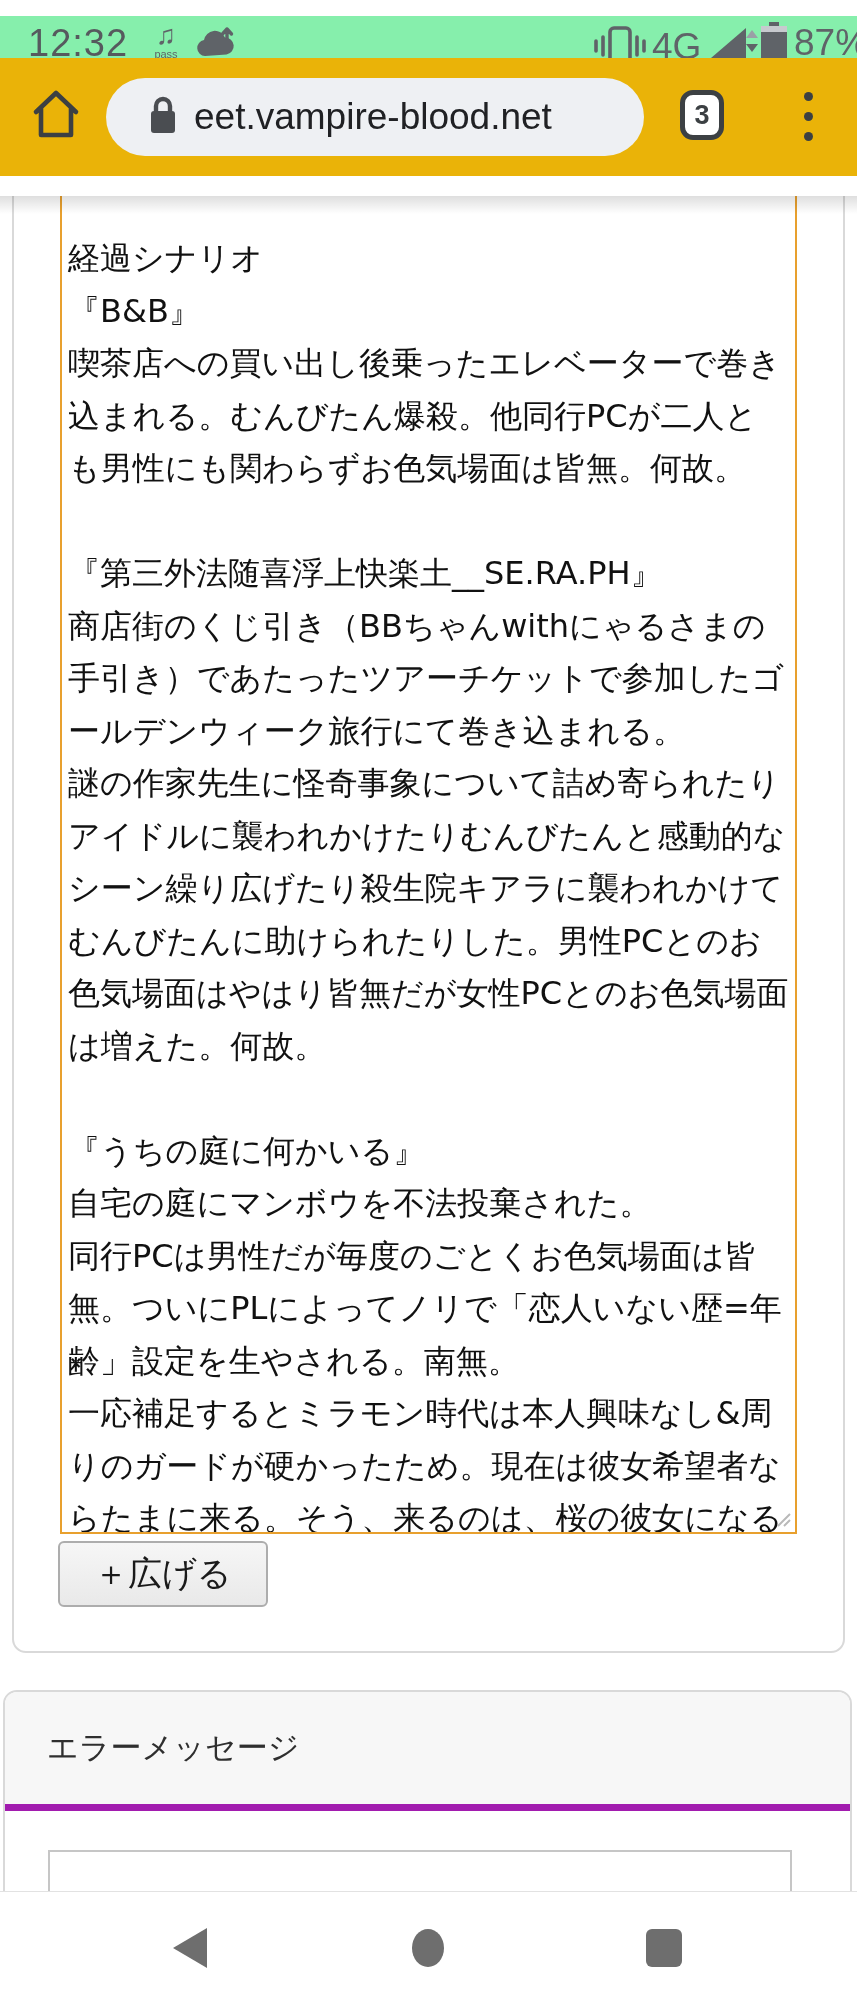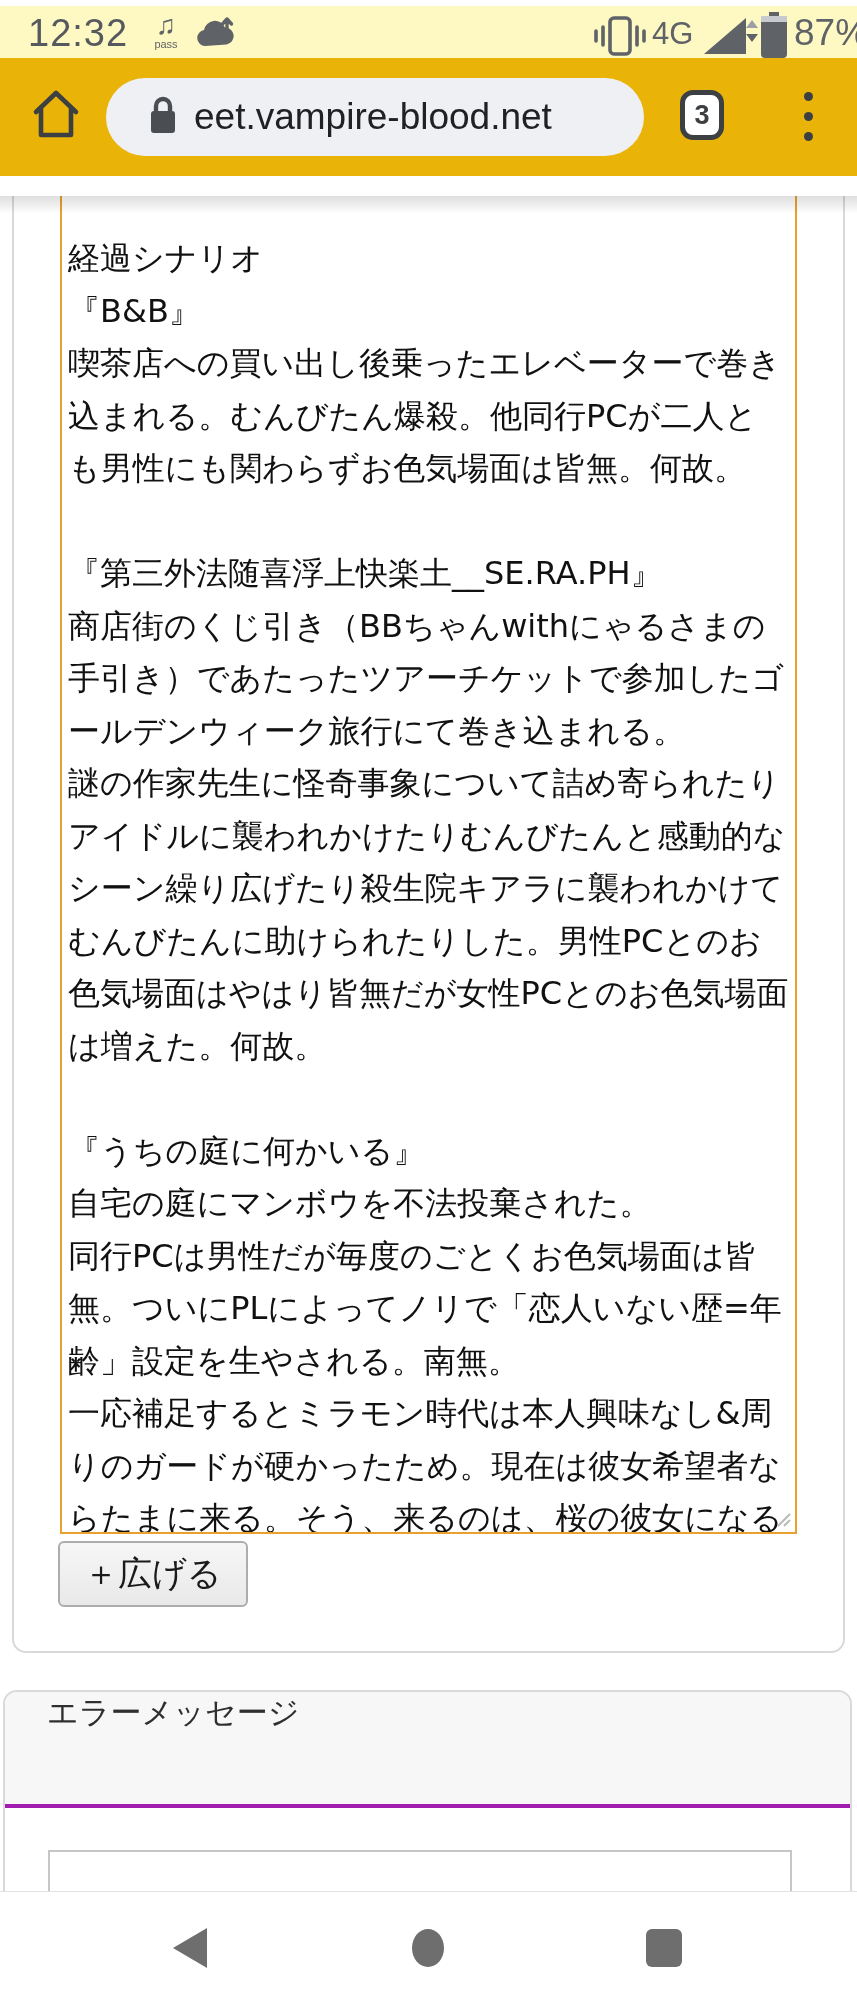--- a/index.html
+++ b/index.html
@@ -1,27 +1,27 @@
 <!DOCTYPE html>
 <html><head>
 <meta charset="utf-8">
 <style>
   html,body{margin:0;padding:0;background:#fff;}
   .screen{position:relative;width:857px;height:2000px;overflow:hidden;background:#fff;
           font-family:"Liberation Sans","DejaVu Sans",sans-serif;}
 
   
-  .status-bar{position:absolute;top:6px;left:0;width:857px;height:58px;background:#fef9c3;}
+  .status-bar{position:absolute;top:16px;left:0;width:857px;height:58px;background:#86efac;}
   .sb-time{position:absolute;left:28px;top:6px;font-size:38px;color:#565a5e;letter-spacing:1px;}
   .sb-music{position:absolute;left:144px;top:6px;width:44px;text-align:center;color:#5f6368;}
   .sb-music .note{display:block;font-size:27px;line-height:27px;}
   .sb-music .pass{display:block;font-size:11px;line-height:11px;margin-top:0px;color:#5f6368;text-align:center;}
   .sb-cloud{position:absolute;left:194px;top:10px;}
   .sb-vibrate{position:absolute;left:592px;top:9px;}
-  .sb-4g{position:absolute;left:652px;top:10px;font-size:31px;color:#5f6368;}
+  .sb-4g{position:absolute;left:652px;top:10px;font-size:37px;color:#5f6368;}
   .sb-signal{position:absolute;left:702px;top:12px;}
   .sb-batt{position:absolute;left:760px;top:6px;}
   .sb-pct{position:absolute;left:794px;top:6px;font-size:37px;color:#5f6368;}
 
   
   .toolbar{position:absolute;top:58px;left:0;width:857px;height:118px;background:#eab308;}
   .home-btn{position:absolute;left:30px;top:26px;width:52px;height:62px;background:none;border:none;padding:0;}
   .url-pill{position:absolute;left:106px;top:20px;width:538px;height:78px;border-radius:39px;
             background:#eef0f3;display:flex;align-items:center;overflow:hidden;}
   .url-lock{margin-left:42px;flex:0 0 auto;}
@@ -38,28 +38,28 @@
   .top-shadow{position:absolute;top:0;left:0;width:857px;height:18px;z-index:9;pointer-events:none;
               background:linear-gradient(to bottom,rgba(0,0,0,0.13),rgba(0,0,0,0));}
   .card1{position:absolute;left:12px;top:-24px;width:829px;height:1477px;background:#fff;
          border:2px solid #d9d9d9;border-radius:0 0 14px 14px;}
   .memo-textarea{position:absolute;left:60px;top:-60px;width:737px;height:1398px;box-sizing:border-box;
          border:2px solid #e8a02e;background:#fff;resize:none;overflow:hidden;z-index:2;
          padding:94px 6px 0 6px;font-family:"DejaVu Sans","Liberation Sans",sans-serif;
          font-size:32px;line-height:52.5px;color:#111;outline:none;}
   .resize-handle{position:absolute;left:772px;top:1312px;z-index:3;}
   .btn-row{position:absolute;left:58px;top:1345px;z-index:2;display:flex;gap:10px;}
-  .gray-btn{height:66px;padding:0 24px;font-size:34px;color:#1a1a1a;
+  .gray-btn{height:66px;padding:0 34px;font-size:34px;color:#1a1a1a;
             font-family:"DejaVu Sans","Liberation Sans",sans-serif;
             background:linear-gradient(to bottom,#f6f6f6,#e9e9e9);
             border:2px solid #adadad;border-radius:6px;}
   .card2{position:absolute;left:3px;top:1494px;width:849px;height:420px;box-sizing:border-box;
          background:#fff;border:2px solid #d9d9d9;border-radius:14px 14px 0 0;}
-  .card2-header{height:112px;background:#f7f7f7;border-bottom:4px solid #a21caf;
-                border-radius:12px 12px 0 0;display:flex;}
+  .card2-header{height:112px;background:#f7f7f7;border-bottom:7px solid #a21caf;
+                border-radius:12px 12px 0 0;display:flex;align-items:center;}
   .card2-title{margin-left:42px;font-size:31px;color:#2f2f2f;
                font-family:"DejaVu Sans","Liberation Sans",sans-serif;}
   .error-box{position:absolute;left:43px;top:158px;width:744px;height:200px;box-sizing:border-box;
              background:#fff;border:2px solid #c6c6c6;}
 
   
   .navbar{position:absolute;left:0;top:1891px;width:857px;height:109px;background:#fff;
           border-top:1px solid #e2e2e2;}
   .nav-btn{position:absolute;background:none;border:none;padding:0;}
   .nav-back{left:173px;top:36px;width:34px;height:40px;}

